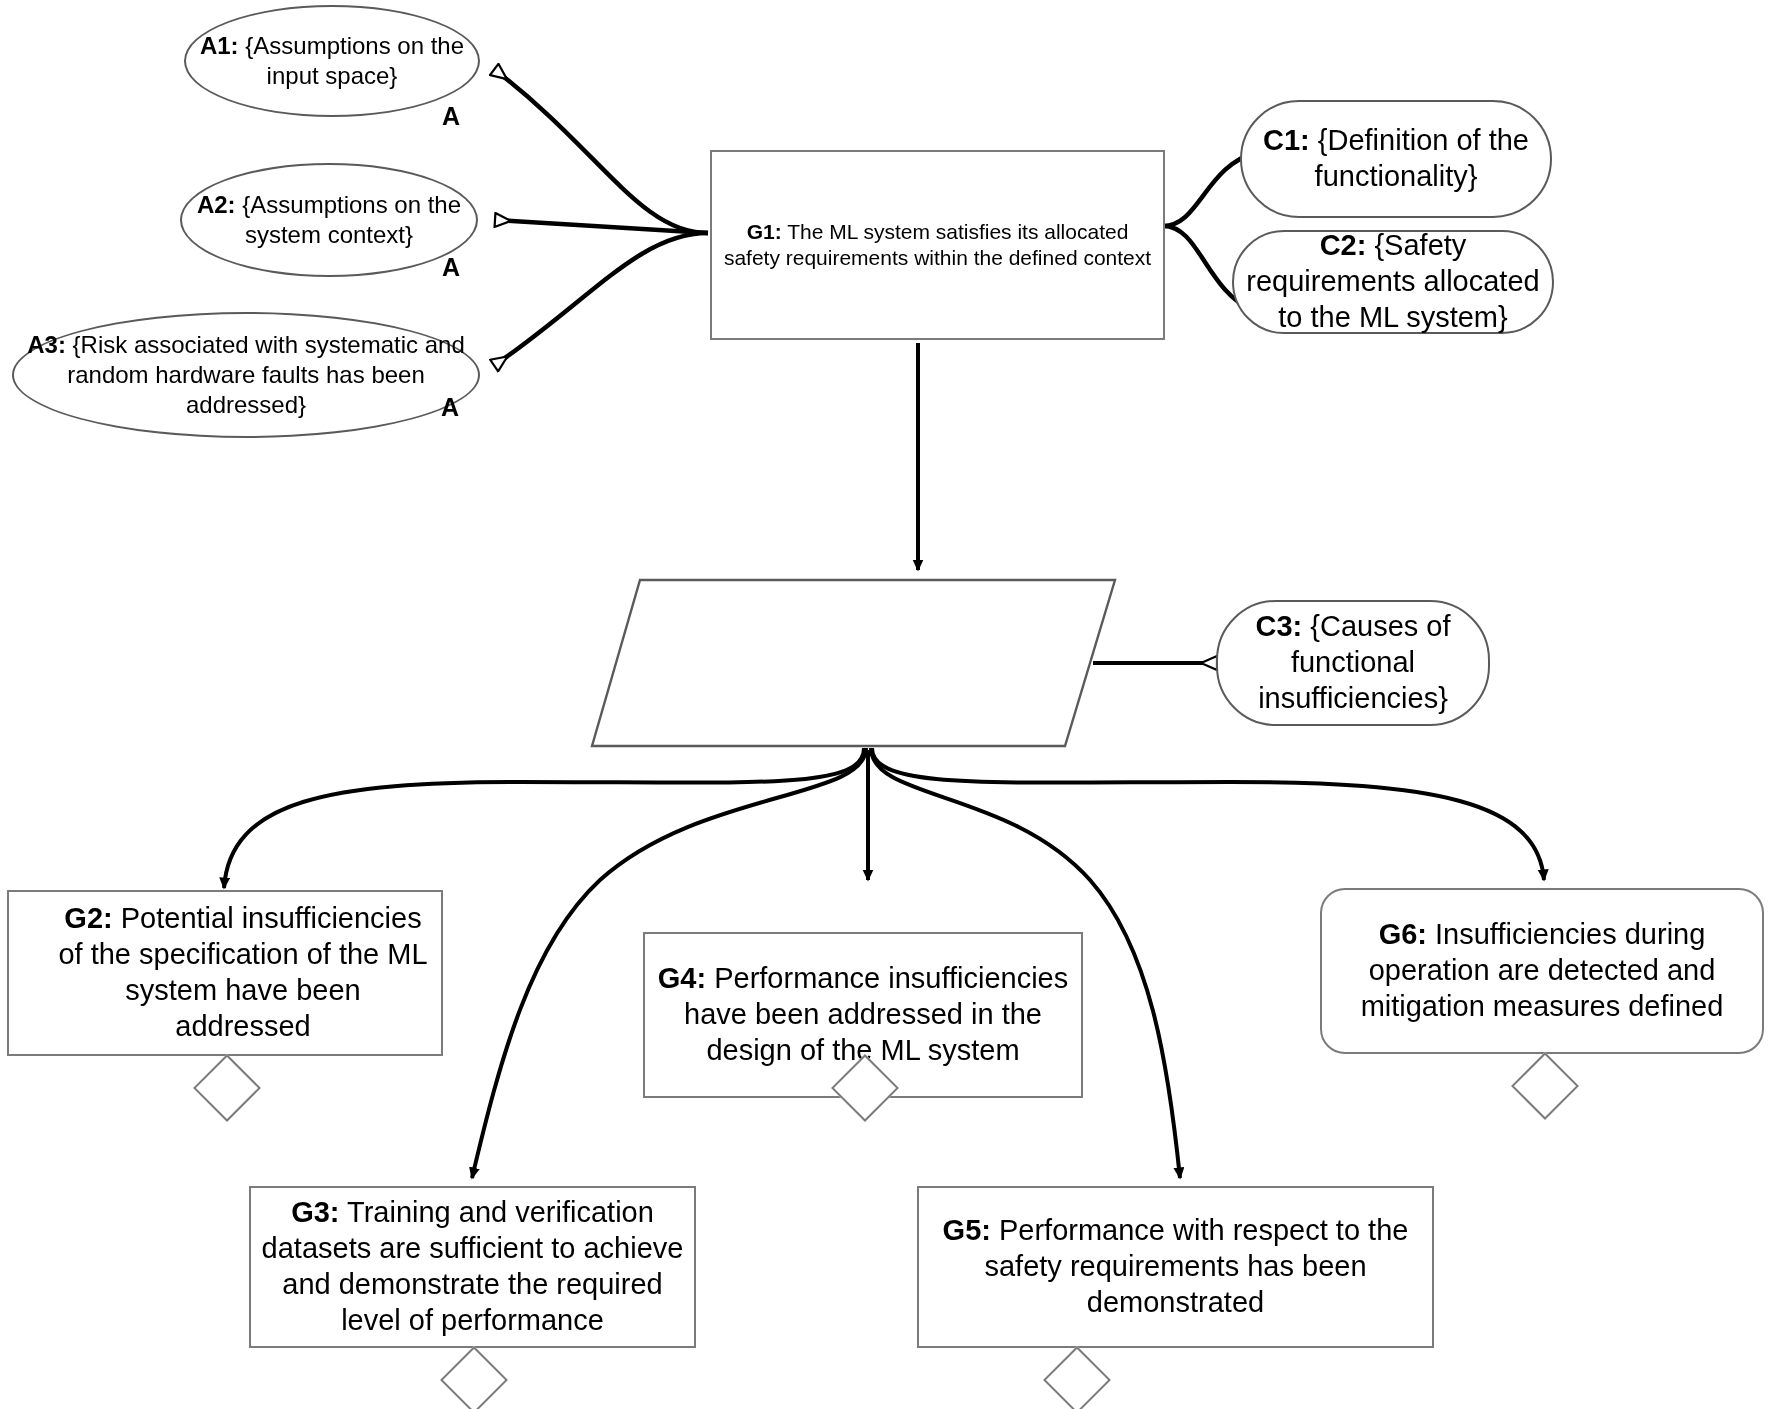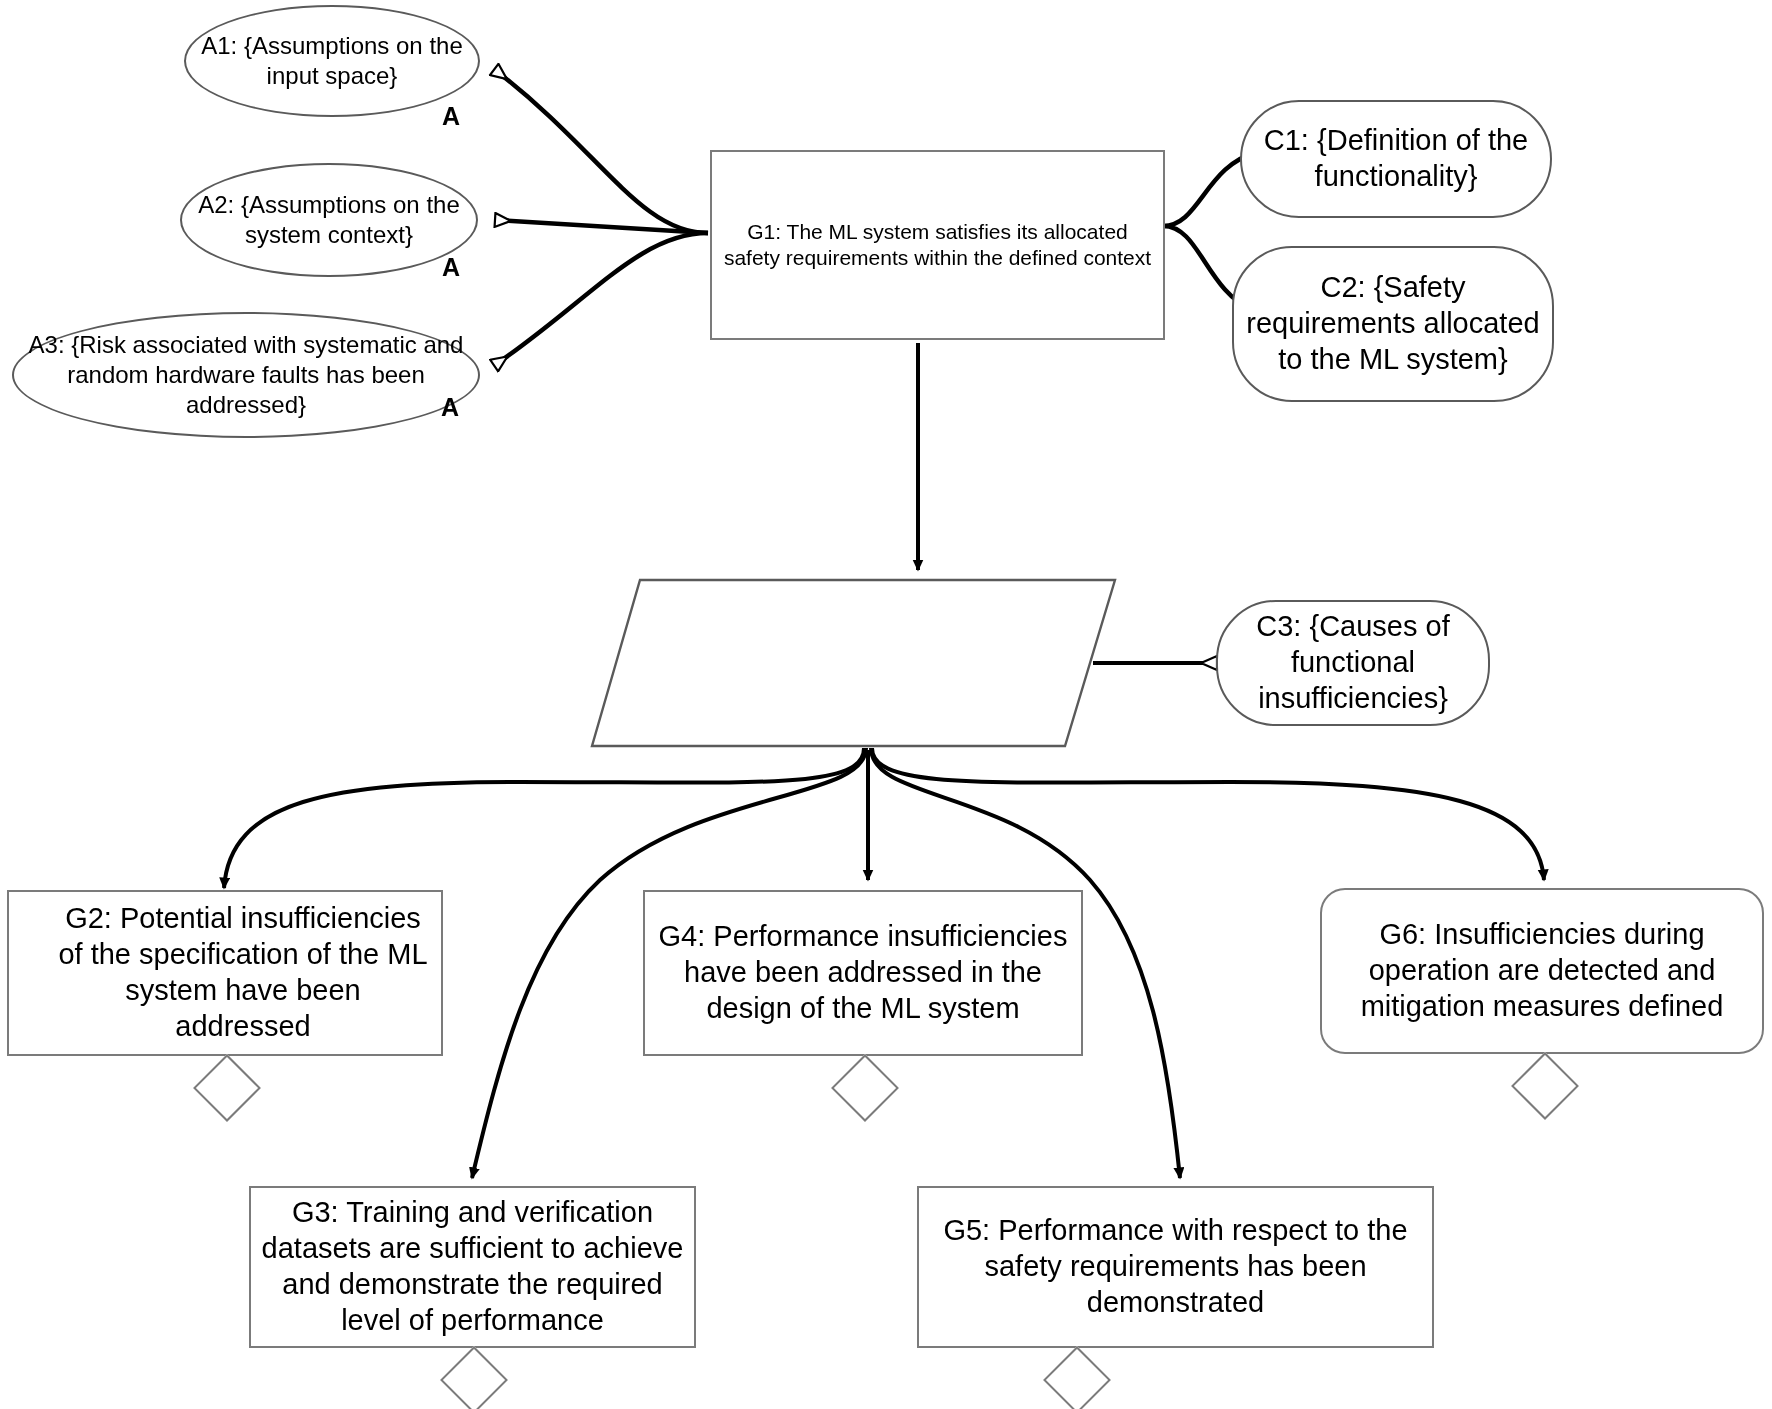--- a/index.html
+++ b/index.html
@@ -8,21 +8,21 @@
     width:1772px;height:1409px;
     font-family:"Liberation Sans","DejaVu Sans",sans-serif;
     overflow:hidden;
   }
   #canvas{position:relative;width:1772px;height:1409px;background:#fff;}
   svg#edges{position:absolute;left:0;top:0;width:1772px;height:1409px;}
 
   .node{position:absolute;box-sizing:border-box;display:flex;align-items:center;
         justify-content:center;text-align:center;background:#fff;}
   .node .txt{display:block;line-height:1.24;padding:0 10px;}
-  .node .id{font-weight:normal;}
+  .node .id{font-weight:bold;}
 
   
   .goal{border:2px solid #7b7b7b;}
   
   .strategy{border:none;background:transparent;}
   
   .context{border:2px solid #5a5a5a;border-radius:60px;}
   .assumption{border:2px solid #5a5a5a;border-radius:50%;}
 
   .fs-g1{font-size:21px;}
@@ -93,38 +93,38 @@
   <div class="node goal fs-g1" style="left:710px;top:150px;width:455px;height:190px;">
     <span class="txt"><b class="id">G1:</b>
       <span>The ML system satisfies its allocated safety requirements within the defined context</span></span>
   </div>
 
   <div class="node context fs-std" style="left:1240px;top:100px;width:312px;height:118px;">
     <span class="txt"><b class="id">C1:</b>
       <span>{Definition of the functionality}</span></span>
   </div>
 
-  <div class="node context fs-std" style="left:1232px;top:246px;width:322px;height:156px;">
+  <div class="node context fs-std" style="left:1232px;top:230px;width:322px;height:104px;">
     <span class="txt"><b class="id">C2:</b>
       <span>{Safety requirements allocated to the ML system}</span></span>
   </div>
 
 
   <div class="node context fs-std" style="left:1216px;top:600px;width:274px;height:126px;">
     <span class="txt"><b class="id">C3:</b>
       <span>{Causes of functional insufficiencies}</span></span>
   </div>
 
   <div class="node goal fs-std" style="left:7px;top:890px;width:436px;height:166px;padding-left:36px;">
     <span class="txt"><b class="id">G2:</b>
       <span>Potential insufficiencies of the specification of the ML system have been addressed</span></span>
   </div>
   <div class="diamond" style="left:203px;top:1064px;"></div>
 
-  <div class="node goal fs-std" style="left:643px;top:890px;width:440px;height:166px;">
+  <div class="node goal fs-std" style="left:643px;top:932px;width:440px;height:166px;">
     <span class="txt"><b class="id">G4:</b>
       <span>Performance insufficiencies have been addressed in the design of the ML system</span></span>
   </div>
   <div class="diamond" style="left:841px;top:1064px;"></div>
 
   <div class="node goal fs-std" style="left:1320px;top:888px;width:444px;height:166px;border-radius:25px;">
     <span class="txt"><b class="id">G6:</b>
       <span>Insufficiencies during operation are detected and mitigation measures defined</span></span>
   </div>
   <div class="diamond" style="left:1521px;top:1062px;"></div>

